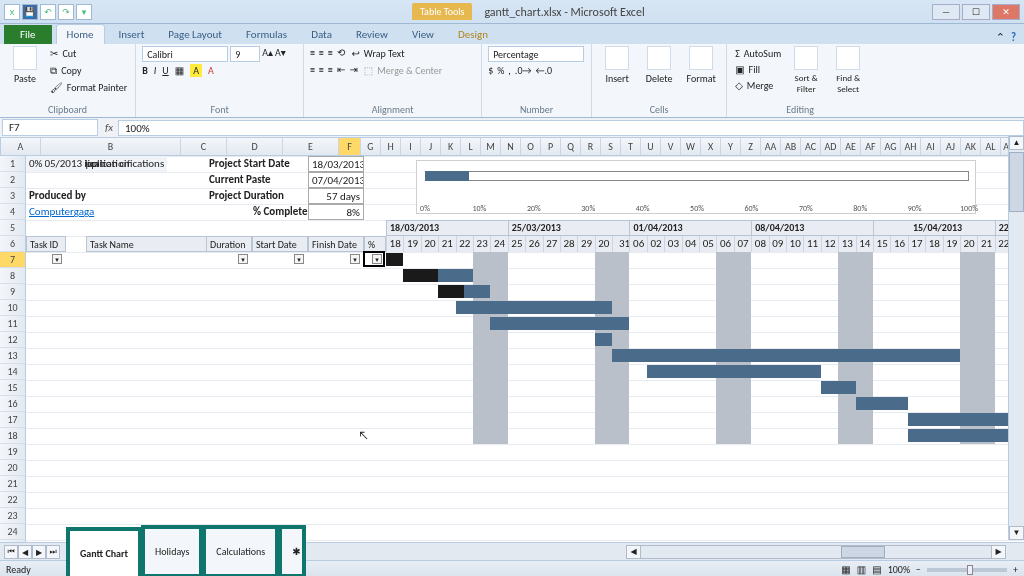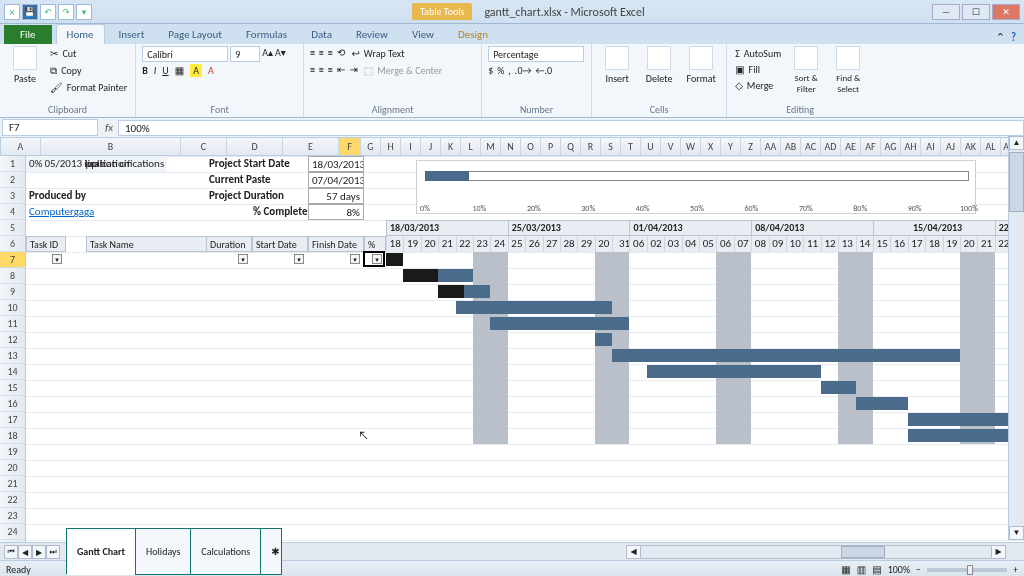--- a/index.html
+++ b/index.html
@@ -74,21 +74,21 @@
 
 .progchart { position:absolute; border:1px solid #cfcfcf; background:#fff; font-size:8px; }
 .progchart .tick { position:absolute; bottom:0; font-size:8px; color:#555; transform:translateX(-50%);}
 .progchart .barbg { position:absolute; height:10px; border:1px solid #888; background:#fff;}
 .progchart .barfill { position:absolute; height:10px; background:#4a6b8a;}
 
 
 .sheettabs { height:18px; background:#e3e9f1; border-top:1px solid #b8cde2; display:flex; align-items:center; font-size:10px; padding-left:4px; gap:0; position:relative;}
 .sheettabs .nav { display:flex; gap:0; margin-right:6px;}
 .sheettabs .nav span{ width:14px; height:14px; border:1px solid #b0bccb; display:flex; align-items:center; justify-content:center; font-size:8px; background:#f3f6fa;}
-.sheettabs .stab { padding:16px 10px; border:1px solid #0f766e; background:#f3f6fa; margin-right:-1px; }
+.sheettabs .stab { padding:16px 10px; border:4px solid #0f766e; background:#f3f6fa; margin-right:-1px; }
 .sheettabs .stab.active { background:#fff; font-weight:bold; border-bottom:1px solid #fff;}
 .sheettabs .hscroll { position:absolute; right:18px; width:380px; height:14px; top:2px; background:#e3e9f1; border:1px solid #b0bccb; display:flex; }
 .sheettabs .hscroll span { width:14px; text-align:center; font-size:8px; background:#f3f6fa; border-right:1px solid #b0bccb;}
 .sheettabs .hscroll .thumb { width:44px; background:#cdd7e3; border:1px solid #9fb0c4; margin-left:200px;}
 
 
 .statusbar { height:18px; background:linear-gradient(#e9eef5,#d9e2ec); border-top:1px solid #b8cde2; display:flex; align-items:center; font-size:10px; padding:0 6px;}
 .statusbar .zoom { margin-left:auto; display:flex; align-items:center; gap:6px;}
 .statusbar .slider { width:80px; height:4px; background:#bcc8d6; position:relative;}
 .statusbar .slider .th { position:absolute; left:40px; top:-3px; width:6px; height:10px; background:#eef; border:1px solid #888;}

